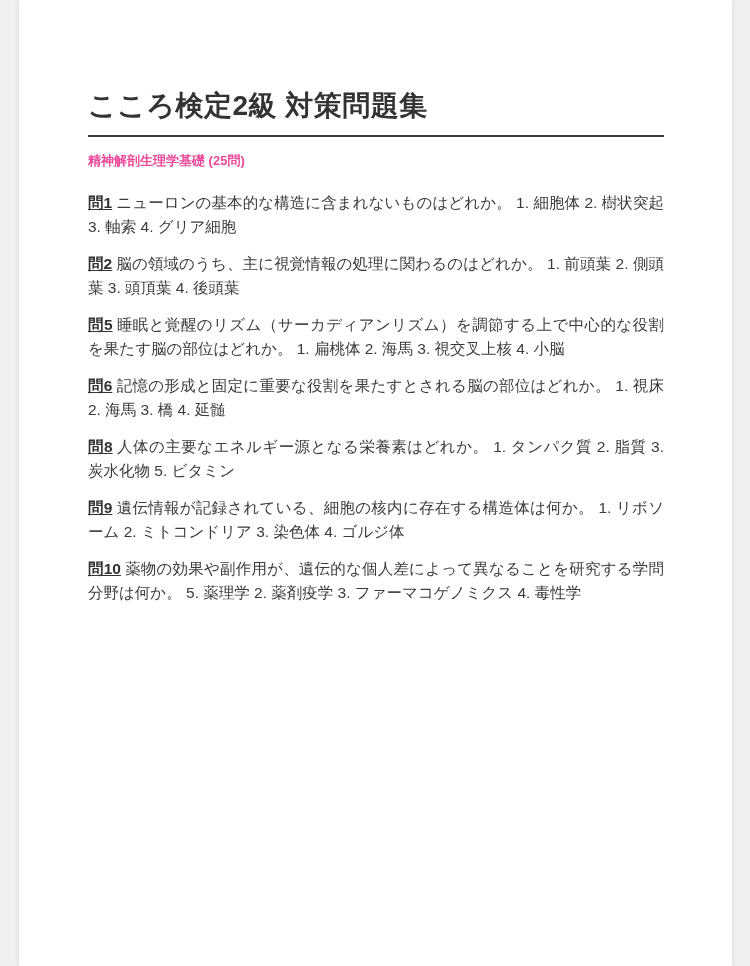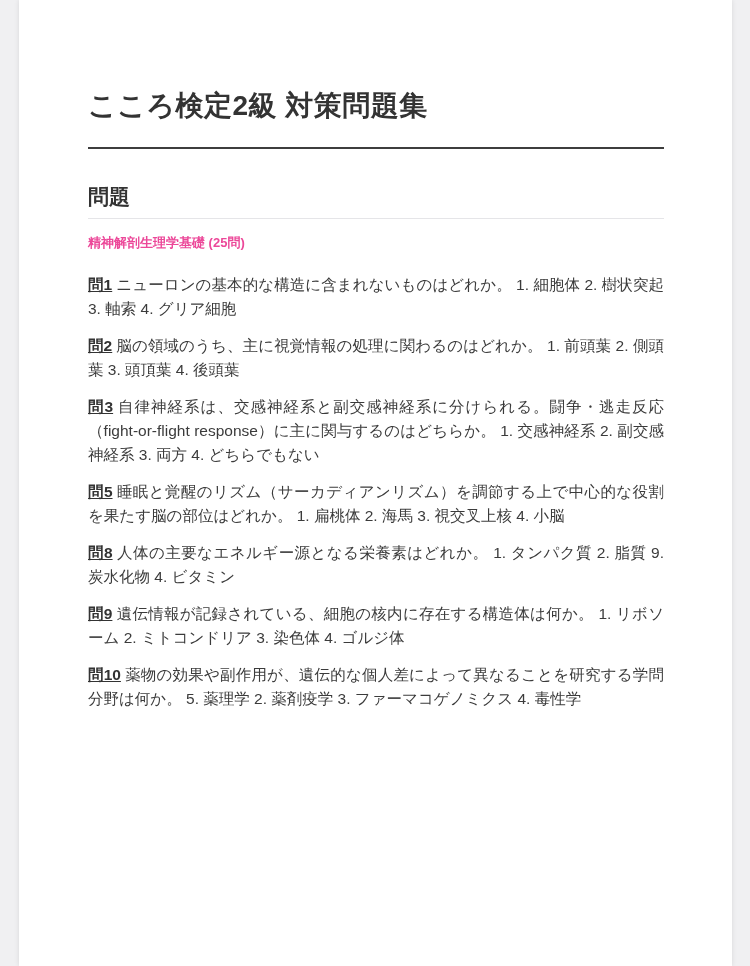--- a/index.html
+++ b/index.html
@@ -24,21 +24,21 @@
     box-shadow: 0 0 5px rgba(0,0,0,0.10);
     padding: 88px 68px 60px 69px;
   }
   .doc-title {
     margin: 0;
     font-size: 28px;
     line-height: 35px;
     font-weight: 700;
     color: #333333;
     letter-spacing: 0.5px;
-    padding-bottom: 24px;
+    padding-bottom: 12px;
     border-bottom: 2px solid #3d3d3d;
   }
   .section-heading {
     margin: 34px 0 0 0;
     font-size: 21px;
     line-height: 27px;
     font-weight: 700;
     color: #333333;
     padding-bottom: 8px;
     border-bottom: 1px solid #e5e5e8;
@@ -65,35 +65,34 @@
   }
 </style>
 </head>
 <body>
 
 <div class="viewport">
   <div class="page-card">
 
     <h1 class="doc-title">こころ検定2級 対策問題集</h1>
 
-    <h2 class="section-heading">問題</h2>
 
     <h3 class="subsection-heading">精神解剖生理学基礎 (25問)</h3>
 
     <p class="question"><strong>問1</strong><span>ニューロンの基本的な構造に含まれないものはどれか。 1. 細胞体 2. 樹状突起 3. 軸索 4. グリア細胞</span></p>
 
     <p class="question"><strong>問2</strong><span>脳の領域のうち、主に視覚情報の処理に関わるのはどれか。 1. 前頭葉 2. 側頭葉 3. 頭頂葉 4. 後頭葉</span></p>
 
-    <p class="question"><strong>問3</strong><span>自律神経系は、交感神経系と副交感神経系に分けられる。闘争・逃走反応（fight-or-flight response）に主に関与するのはどちらか。 1. 交感神経系 2. 副交感神経系 3. 両方 4. どちらでもない</span></p>
 
 
     <p class="question"><strong>問5</strong><span>睡眠と覚醒のリズム（サーカディアンリズム）を調節する上で中心的な役割を果たす脳の部位はどれか。 1. 扁桃体 2. 海馬 3. 視交叉上核 4. 小脳</span></p>
 
+    <p class="question"><strong>問6</strong><span>記憶の形成と固定に重要な役割を果たすとされる脳の部位はどれか。 1. 視床 2. 海馬 3. 橋 4. 延髄</span></p>
 
 
-    <p class="question"><strong>問8</strong><span>人体の主要なエネルギー源となる栄養素はどれか。 1. タンパク質 2. 脂質 9. 炭水化物 4. ビタミン</span></p>
+    <p class="question"><strong>問8</strong><span>人体の主要なエネルギー源となる栄養素はどれか。 1. タンパク質 2. 脂質 3. 炭水化物 5. ビタミン</span></p>
 
     <p class="question"><strong>問9</strong><span>遺伝情報が記録されている、細胞の核内に存在する構造体は何か。 1. リボソーム 2. ミトコンドリア 3. 染色体 4. ゴルジ体</span></p>
 
     <p class="question"><strong>問10</strong><span>薬物の効果や副作用が、遺伝的な個人差によって異なることを研究する学問分野は何か。 5. 薬理学 2. 薬剤疫学 3. ファーマコゲノミクス 4. 毒性学</span></p>
 
   </div>
 </div>
 
 </body></html>

